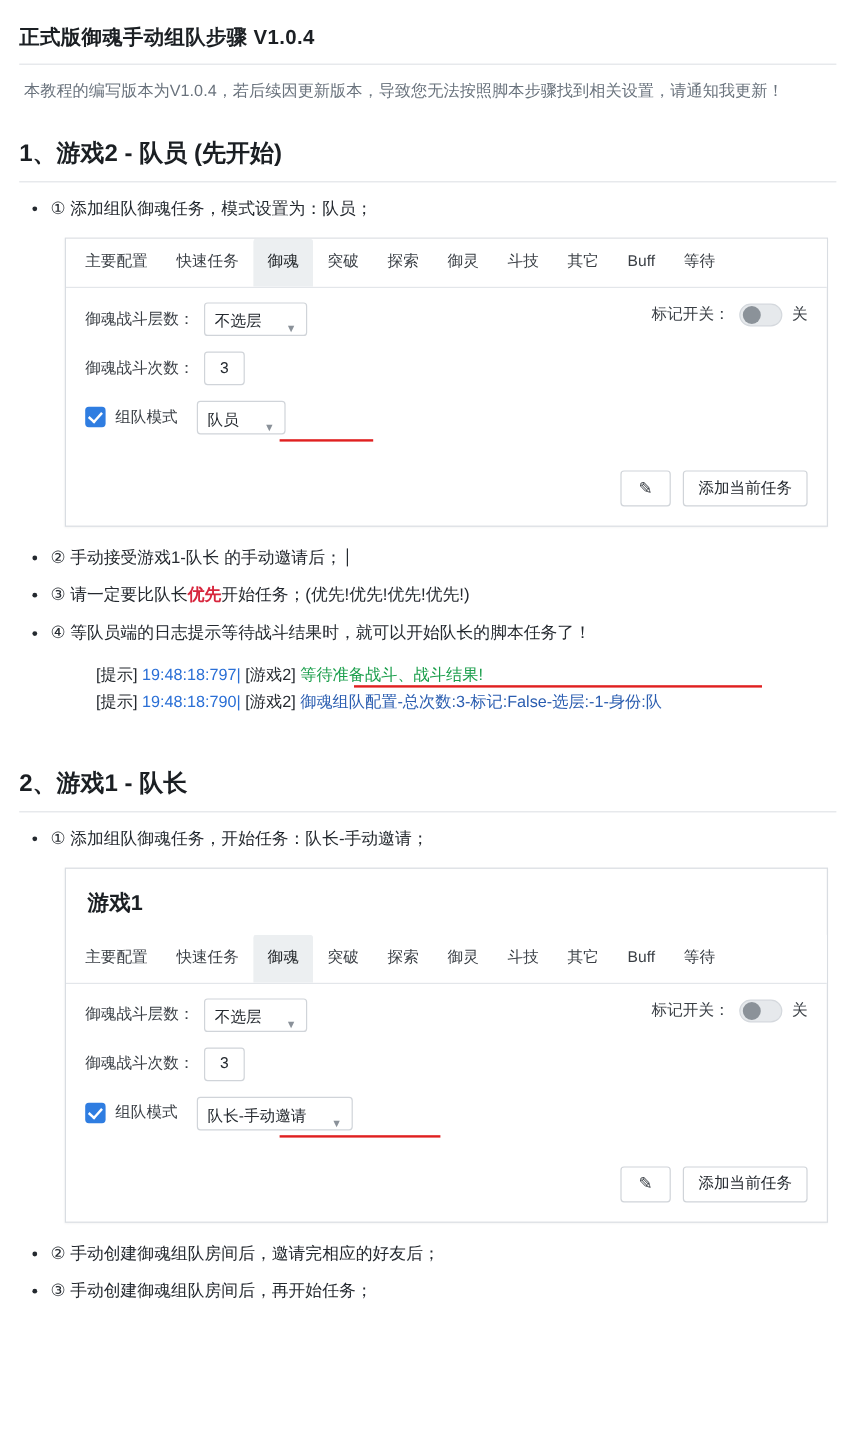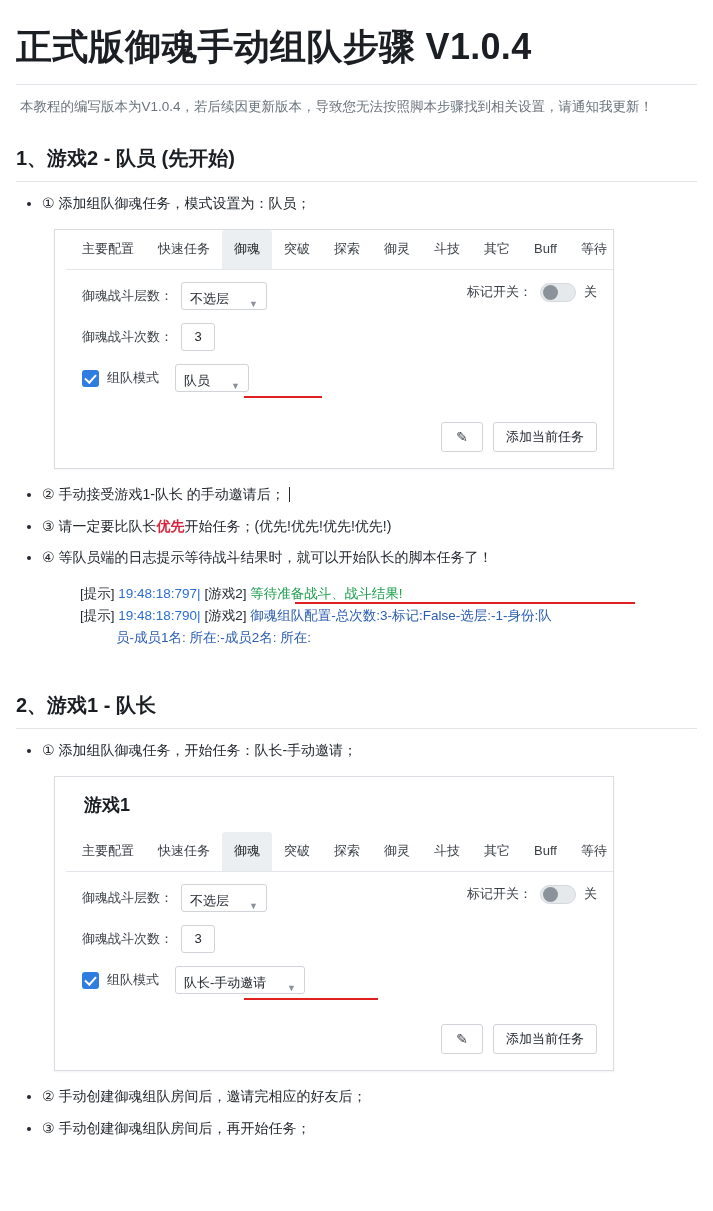--- a/index.html
+++ b/index.html
@@ -8,21 +8,21 @@
     width: 713px;
     background: #ffffff;
     font-family: "Liberation Sans", "DejaVu Sans", sans-serif;
     color: #24292f;
     font-size: 14px;
     line-height: 1.6;
   }
   .page { padding: 14px 16px 24px 16px; }
 
   h1.doc-title {
-    font-size: 36px;
+    font-size: 17px;
     font-weight: bold;
     margin: 4px 0 10px 0;
     padding-bottom: 8px;
     border-bottom: 1px solid #e1e4e8;
     letter-spacing: .3px;
     color: #1b1f23;
   }
   .intro {
     color: #6a737d;
     font-size: 13.5px;
@@ -52,23 +52,22 @@
     background:#24292f;
     vertical-align:-3px;
     margin-left:4px;
   }
 
   
   .panel {
     border: 1px solid #d9dde2;
     background: #fff;
     margin: 12px 12px 14px 38px;
-    width: 560px;
+    width: 636px;
     box-shadow: 0 1px 2px rgba(0,0,0,.05);
-    padding-left: 11px;
   }
   .panel.with-title { margin-left: 38px; }
   .panel-title {
     font-size: 18px;
     font-weight: bold;
     padding: 14px 18px 12px 18px;
     color: #1b1f23;
   }
   .tabs {
     display: flex;
@@ -295,21 +294,20 @@
       <span class="log-bracket">[提示]</span>
       <span class="log-time">19:48:18:797|</span>
       <span class="log-game">[游戏2]</span>
       <span class="log-green">等待准备战斗、战斗结果!</span>
     </div>
     <div class="log-line">
       <span class="log-bracket">[提示]</span>
       <span class="log-time">19:48:18:790|</span>
       <span class="log-game">[游戏2]</span>
       <span class="log-blue">御魂组队配置-总次数:3-标记:False-选层:-1-身份:队</span>
-      <span class="log-blue log-indent">员-成员1名: 所在:-成员2名: 所在:</span>
     </div>
     <div class="log-underline"></div>
   </div>
 
   <h2 class="sec-title" style="margin-top:40px;">2、游戏1 - 队长</h2>
 
   <ul class="bullets">
     <li>① 添加组队御魂任务，开始任务：队长-手动邀请；</li>
   </ul>
 

